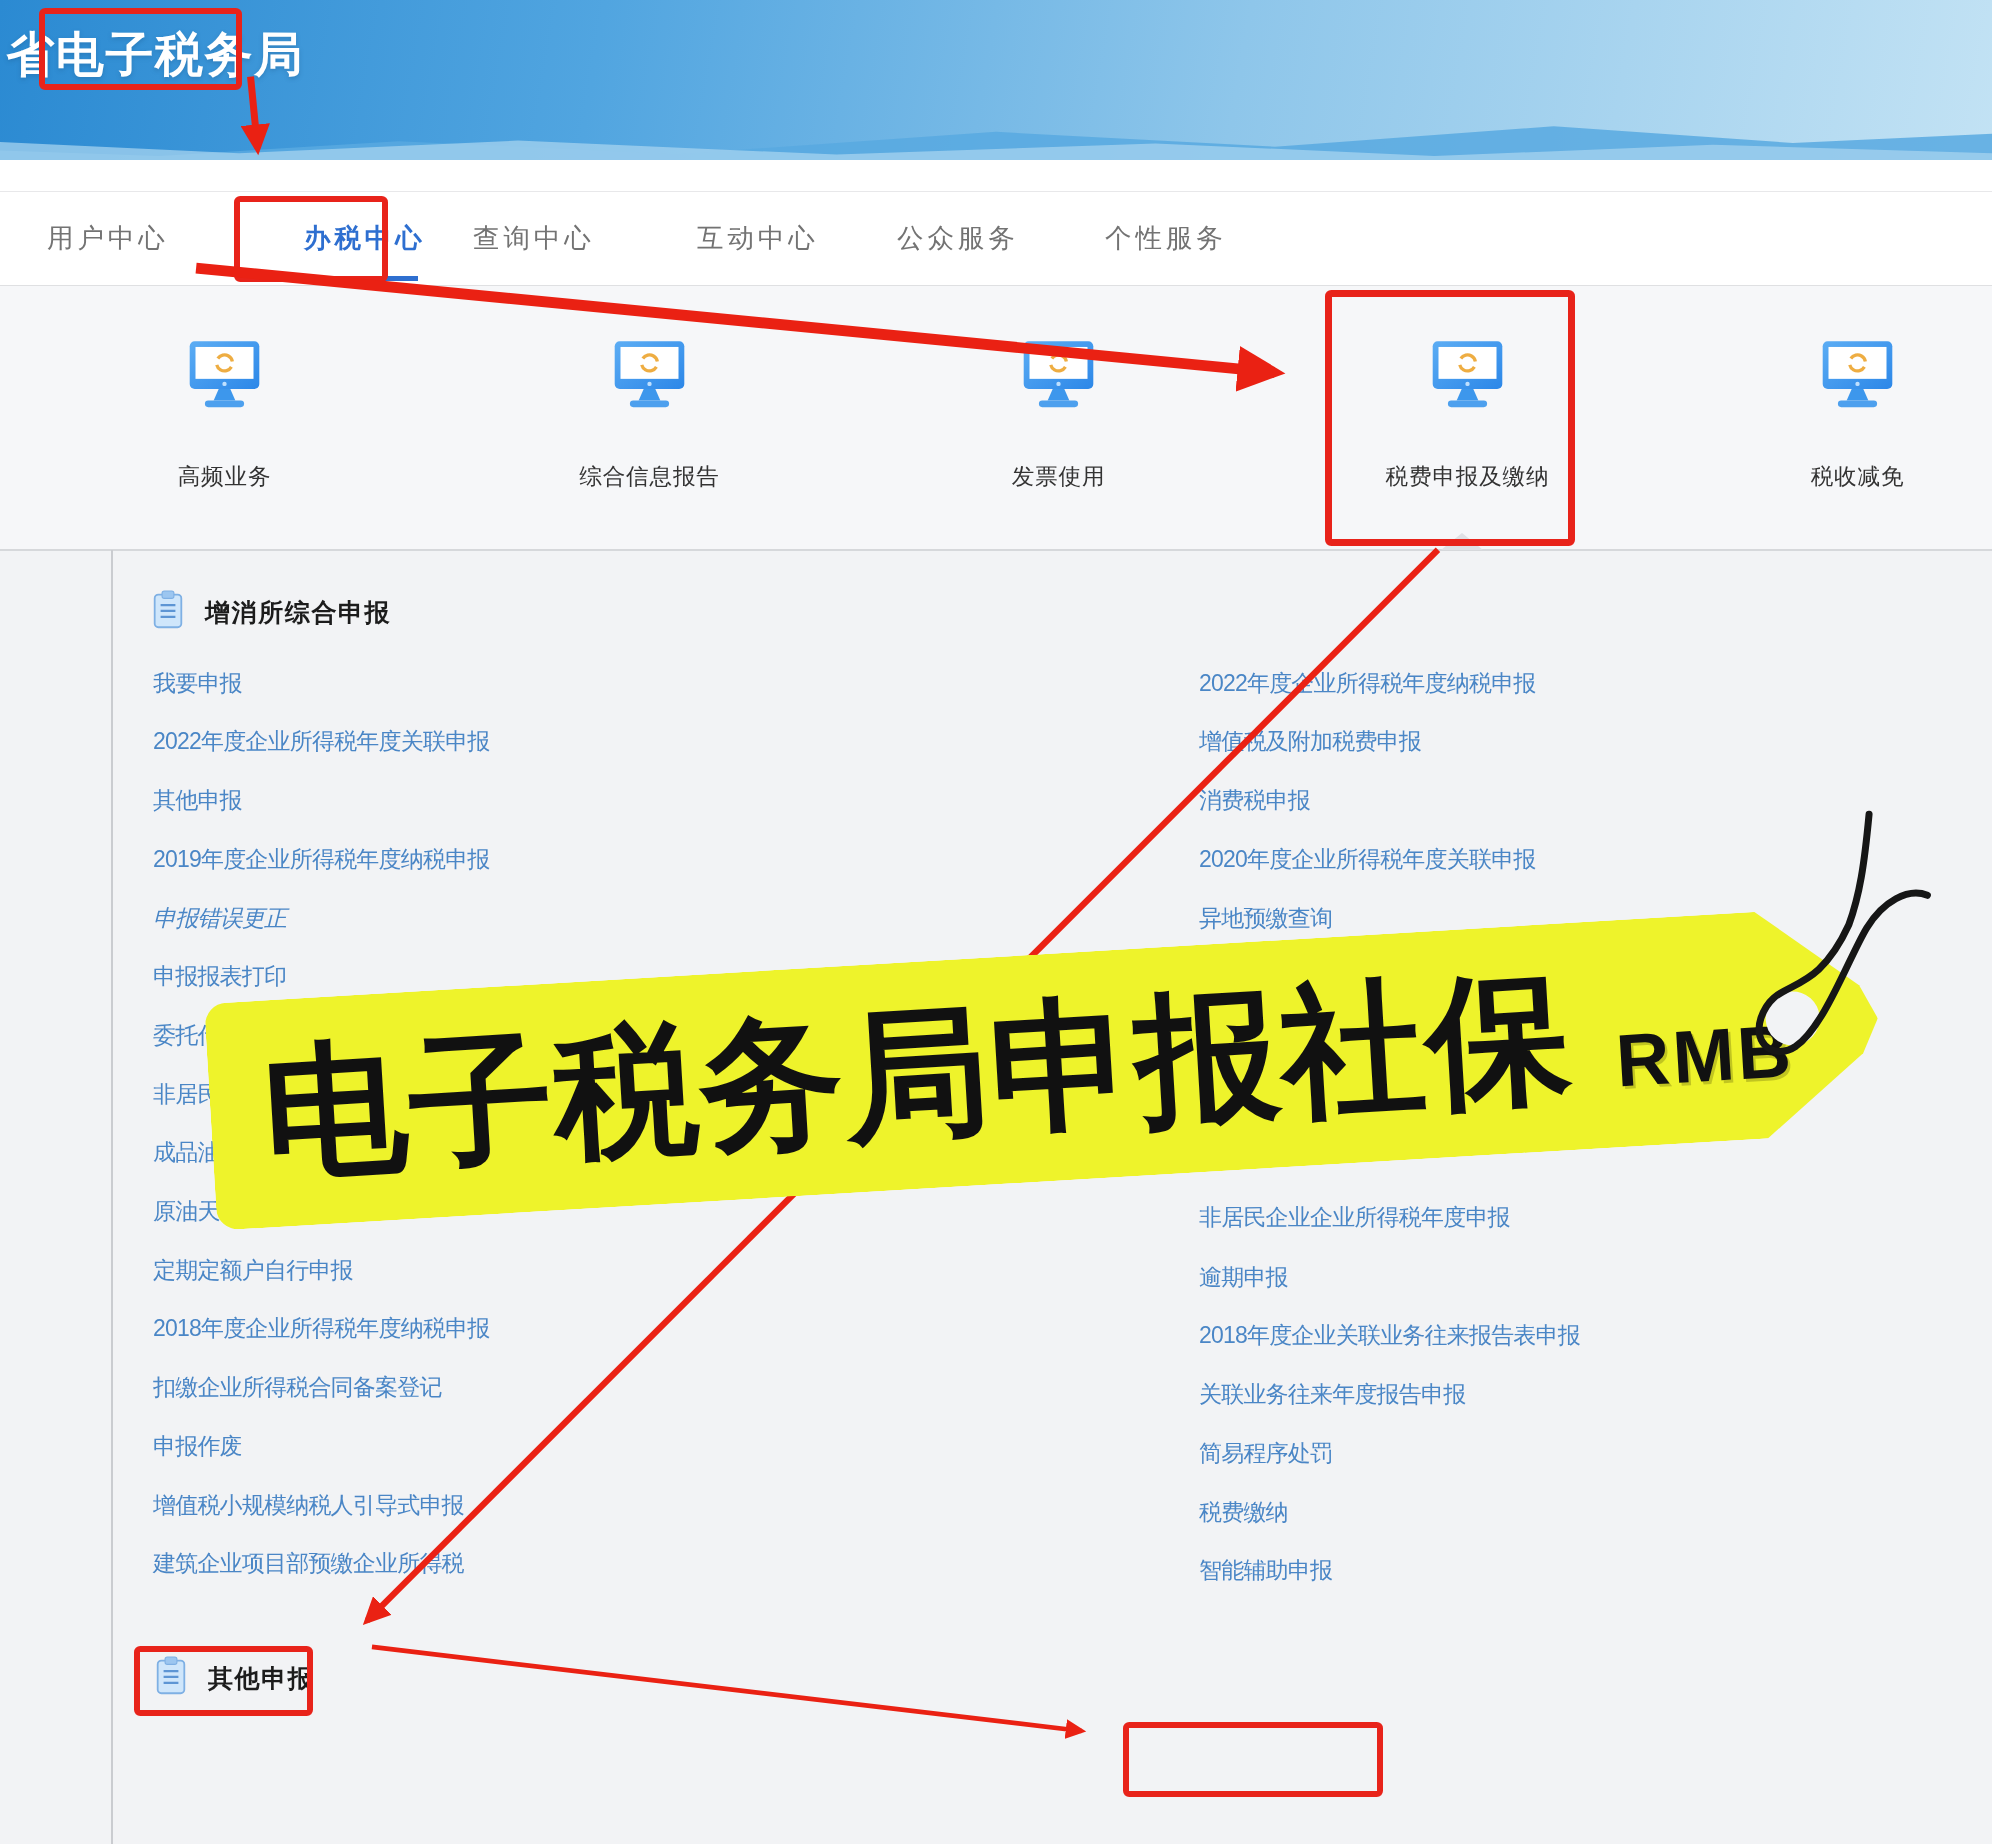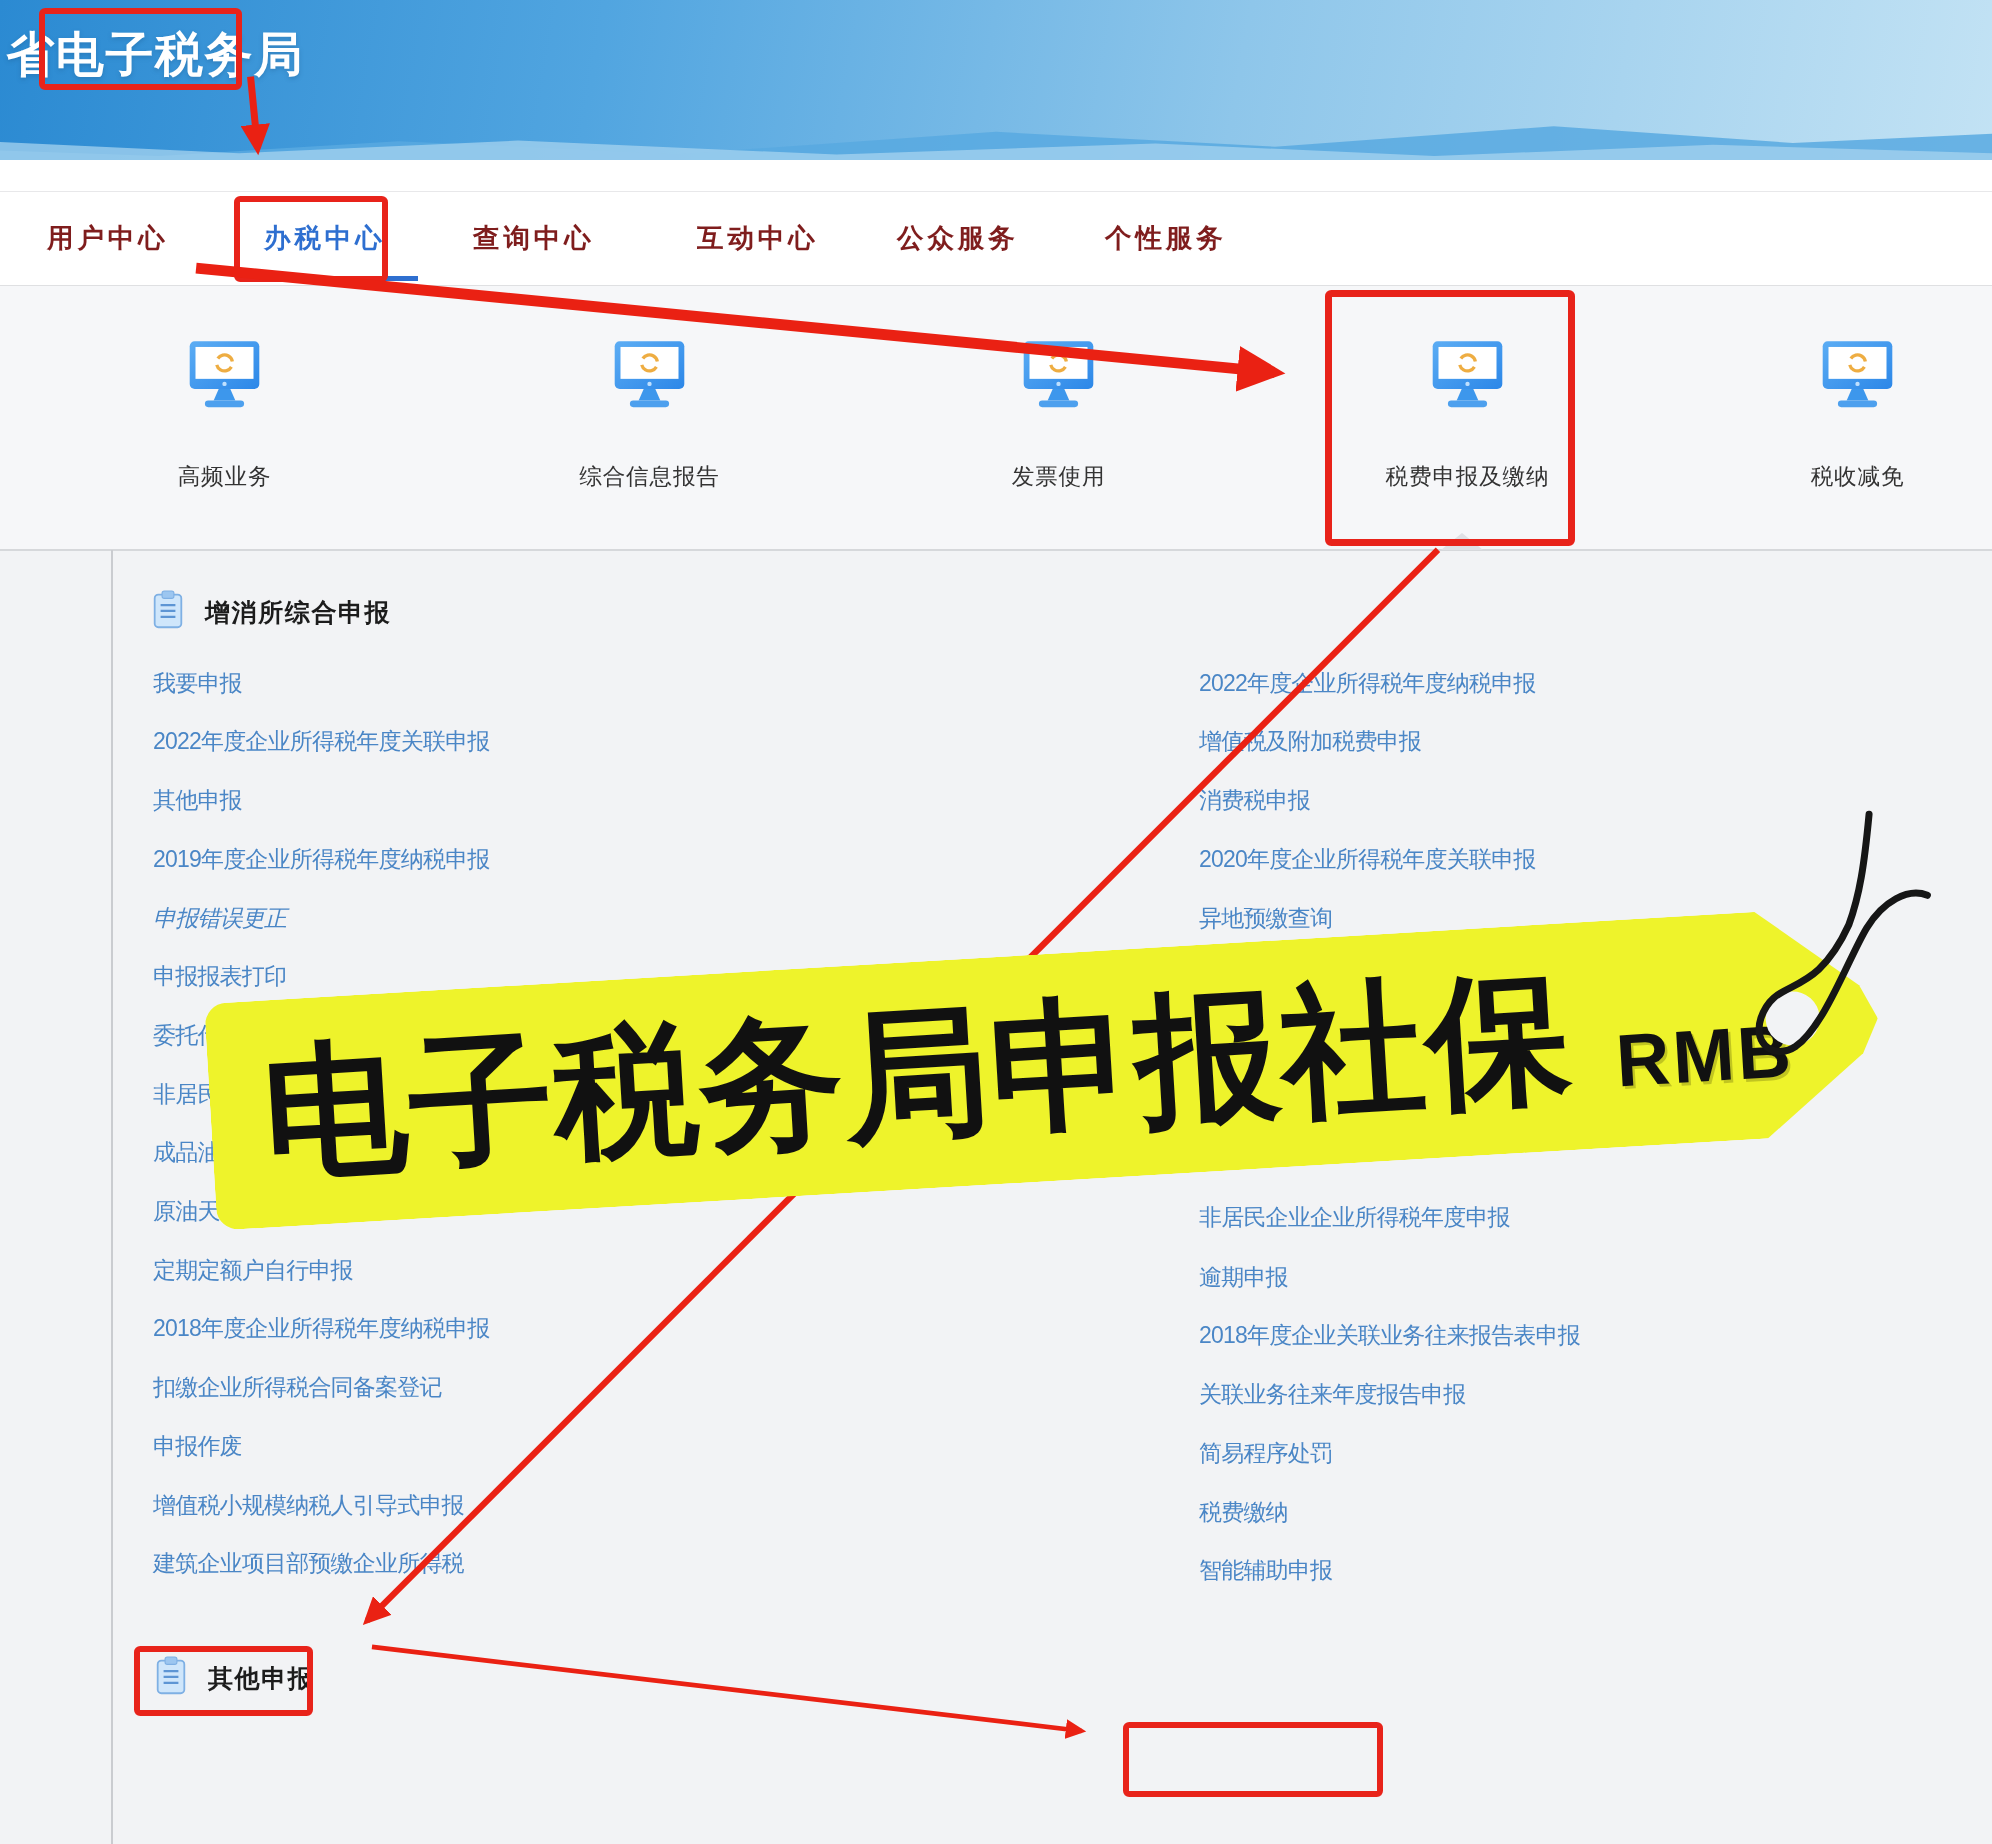--- a/index.html
+++ b/index.html
@@ -35,24 +35,24 @@
   .rb-tab{left:234px;top:196px;width:142px;height:74px;border-width:6.2px;}
   .rb-icon{left:1325px;top:290px;width:236px;height:242px;}
   .rb-other{left:134px;top:1646px;width:167px;height:58px;border-width:6.2px;}
   .rb-shebao{left:1123px;top:1722px;width:248px;height:63px;border-width:6.2px;}
   
   .tabbar{
     position:absolute;left:0;top:191px;width:1992px;height:93px;background:#ffffff;
     border-top:0.8px solid #e8e8ea;border-bottom:1.6px solid #dfe0e2;z-index:10;
   }
   .tab{
-    position:absolute;top:28px;font-size:26.5px;color:#7f1d1d;letter-spacing:3.9px;
-    white-space:nowrap;cursor:pointer;font-weight:bold;
-  }
-  .tab.active{color:#2e6fd0;font-weight:bold;}
+    position:absolute;top:28px;font-size:26.5px;color:#737373;letter-spacing:3.9px;
+    white-space:nowrap;cursor:pointer;
+  }
+  .tab.active{color:#2e6fd0;font-weight:bold;margin-left:40px;}
   .tab-underline{
     position:absolute;left:239px;top:276px;width:179px;height:4.7px;background:#2e6fd0;z-index:11;
   }
   .t0{left:47px;} .t1{left:264px;} .t2{left:473px;} .t3{left:697px;} .t4{left:897px;} .t5{left:1105px;}
   
   .iconzone{position:absolute;left:0;top:286px;width:1992px;height:265px;background:#f6f7f9;z-index:5;}
   .icon-item{position:absolute;top:331px;width:249px;text-align:center;z-index:10;cursor:pointer;}
   .icon-item svg{width:87px;height:87px;}
   .icon-item .cap{display:block;margin-top:40px;font-size:22.6px;color:#333;letter-spacing:0.8px;white-space:nowrap;}
   .i0{left:100px;} .i1{left:525px;} .i2{left:934px;} .i3{left:1343px;} .i4{left:1733px;}

